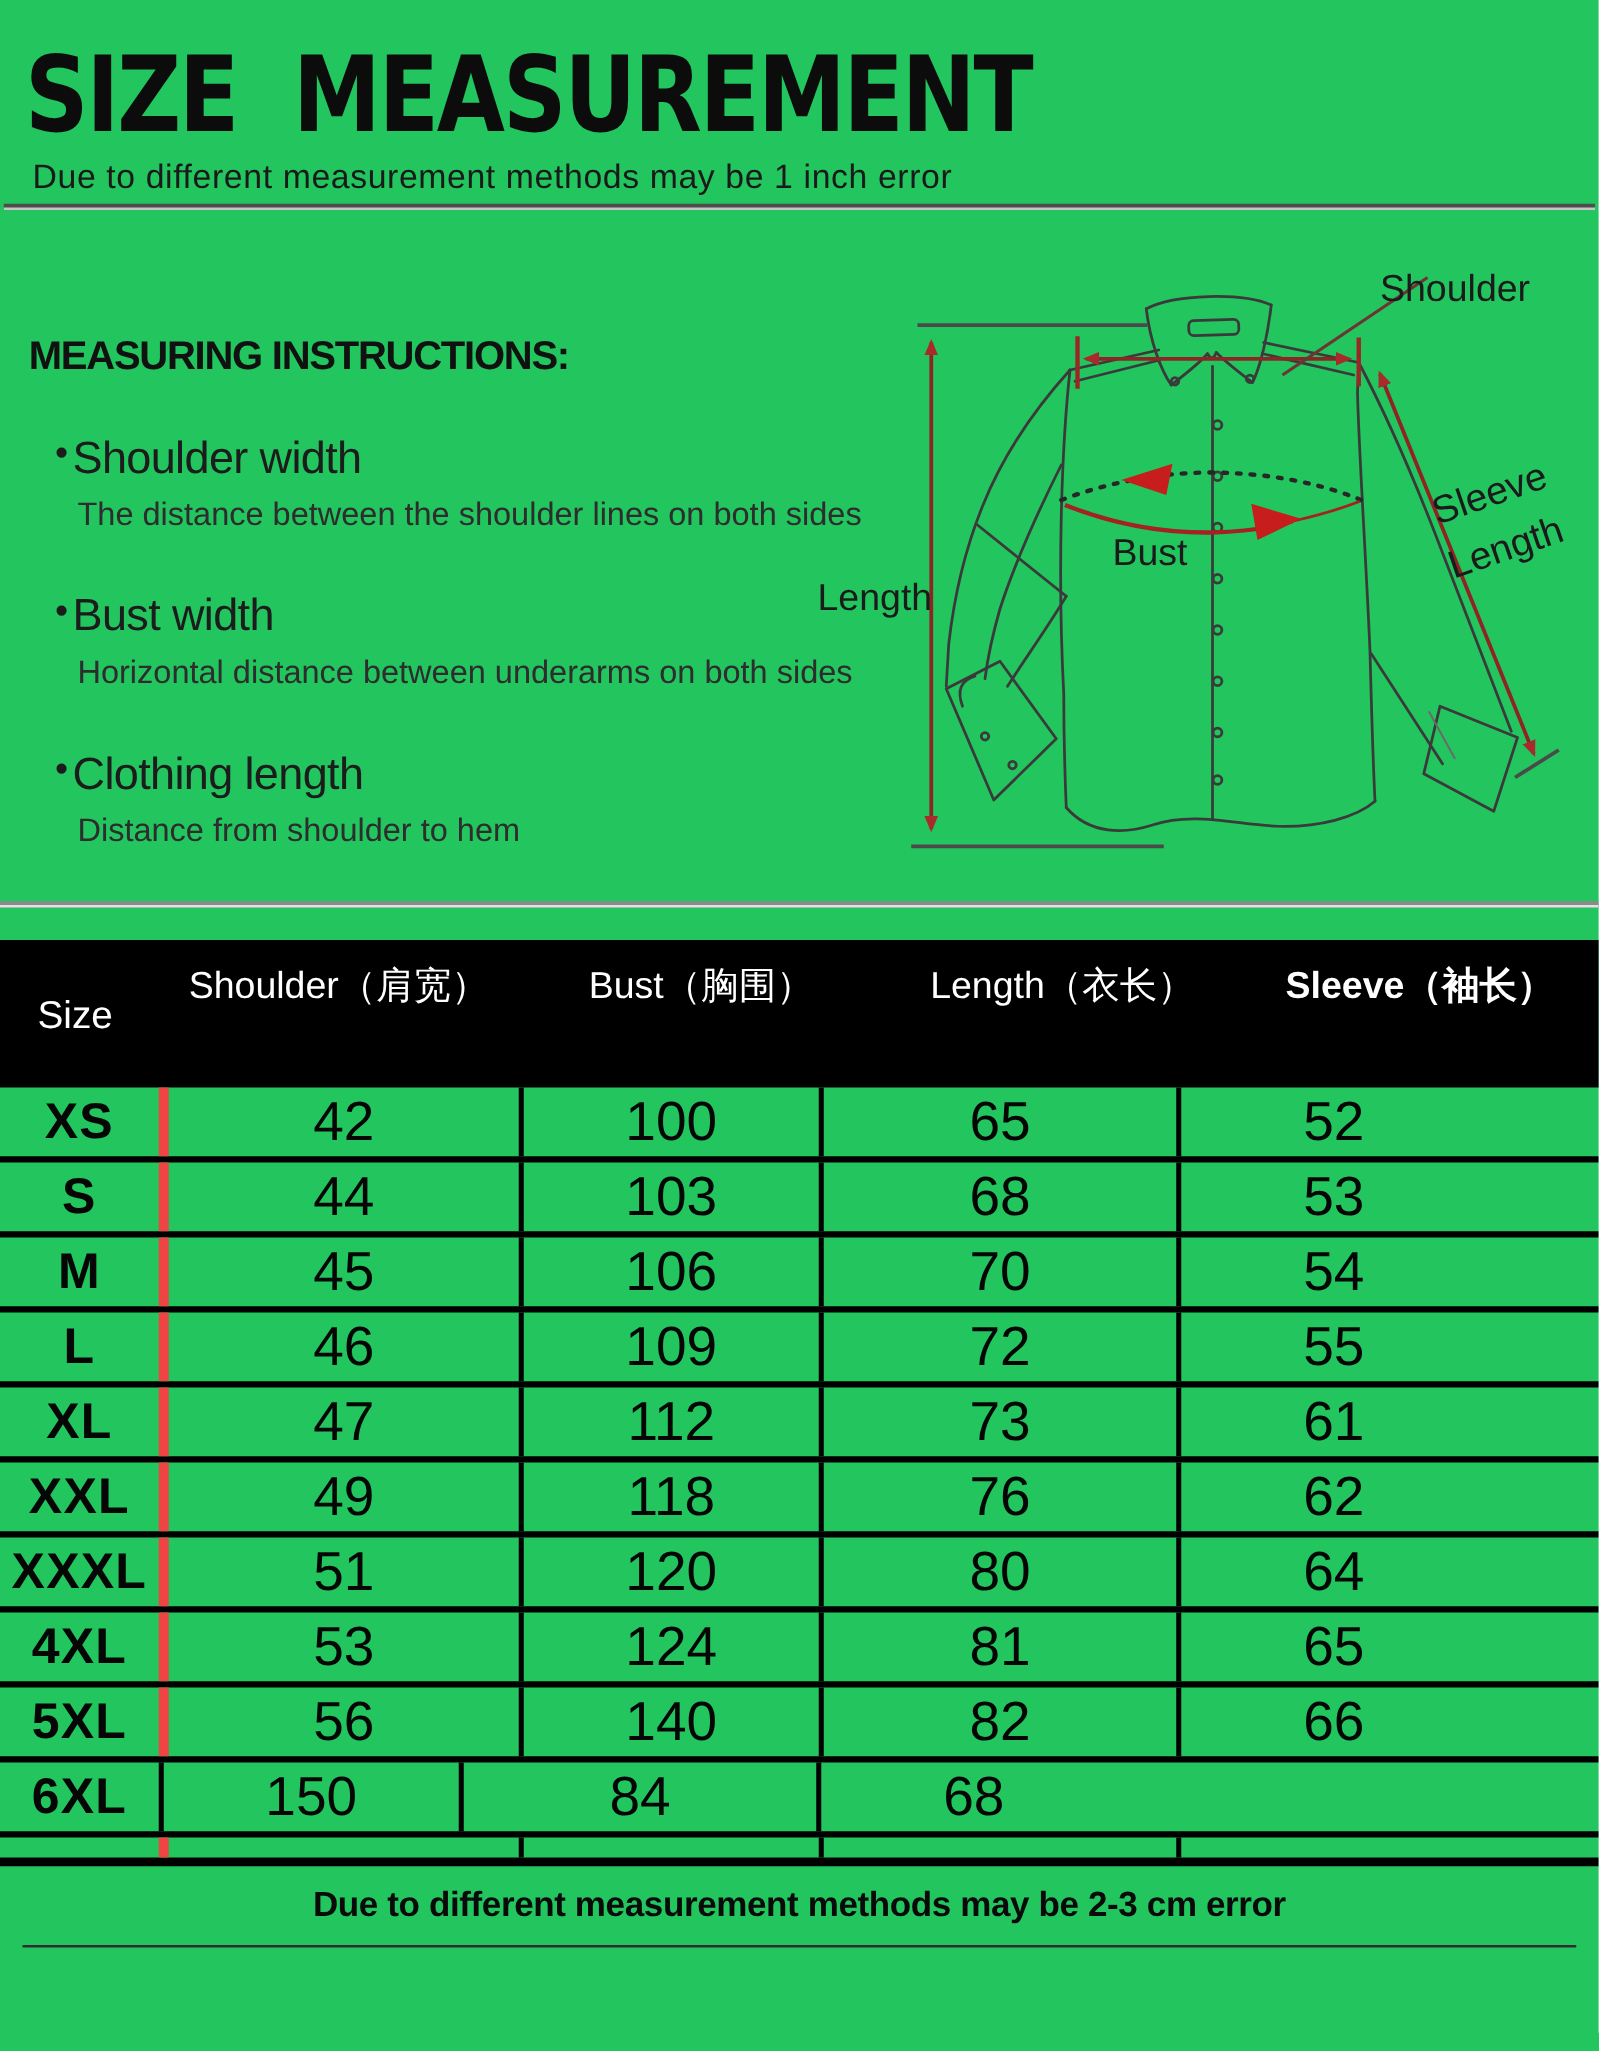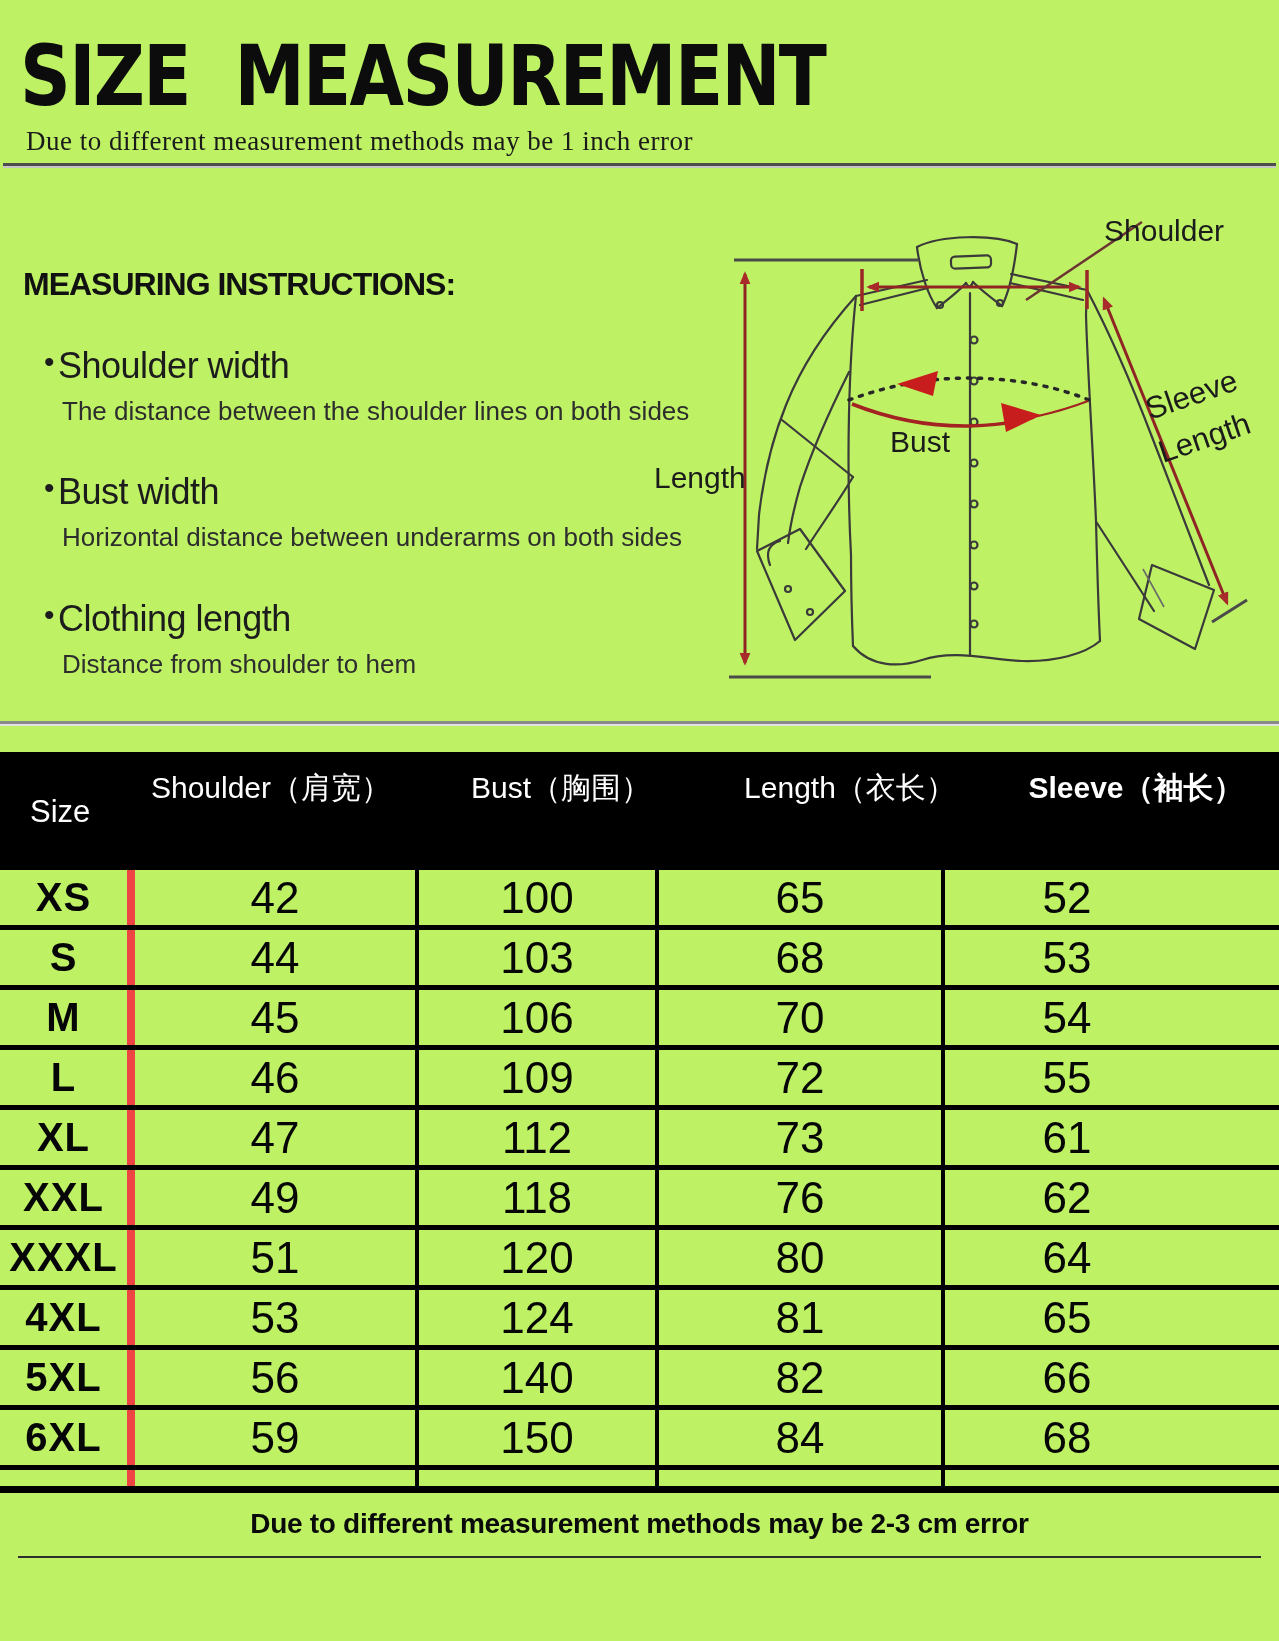--- a/index.html
+++ b/index.html
@@ -1,25 +1,25 @@
 <!DOCTYPE html>
 <html><head>
 <meta charset="utf-8">
 <title>Size Measurement</title>
 <style>
   html,body{margin:0;padding:0;background:#fff;}
-  .page{position:relative;width:1279px;height:1641px;background:#bef264;overflow:hidden;
+  .page{position:relative;width:1279px;height:1641px;background:#22c55e;overflow:hidden;
         font-family:"Liberation Sans",sans-serif;color:#000;}
   .abs{position:absolute;}
 
   
   .title{left:20px;top:34px;font-family:"DejaVu Sans",sans-serif;font-weight:bold;
          font-size:84px;line-height:1;letter-spacing:-2px;word-spacing:26px;color:#0c0c0c;
          transform:scaleX(.84);transform-origin:left top;white-space:nowrap;}
-  .subtitle{left:26px;top:126px;font-family:Liberation Serif, serif;font-size:27px;color:#1a1a1a;
+  .subtitle{left:26px;top:126px;font-family:Liberation Sans, sans-serif;font-size:27px;color:#1a1a1a;
             letter-spacing:.5px;white-space:nowrap;}
   .hr1{left:3px;right:3px;top:163px;height:3px;background:#4d4d4d;border-bottom:2px solid #c6c6c6;}
 
   
   .mi-h{left:23px;top:266px;font-size:32px;font-weight:bold;letter-spacing:-1px;color:#111;}
   .term{font-size:36px;color:#1c1c1c;letter-spacing:-.5px;white-space:nowrap;}
   .desc{font-size:26px;color:#2d2d2d;white-space:nowrap;}
   .t1{left:44px;top:345px;} .d1{left:62px;top:396px;}
   .t2{left:44px;top:471px;} .d2{left:62px;top:522px;}
   .t3{left:44px;top:598px;} .d3{left:62px;top:649px;}
@@ -236,21 +236,20 @@
     </div>
     <div class="trow">
       <div class="tc c1">5XL</div>
       <div class="tc c2">56</div>
       <div class="tc c3">140</div>
       <div class="tc c4">82</div>
       <div class="tc c5">66</div>
     </div>
     <div class="trow">
       <div class="tc c1">6XL</div>
-      <div class="tc c2">59</div>
       <div class="tc c3">150</div>
       <div class="tc c4">84</div>
       <div class="tc c5">68</div>
     </div>
     <div class="stub">
       <div class="tc c1"></div>
       <div class="tc c2"></div>
       <div class="tc c3"></div>
       <div class="tc c4"></div>
       <div class="tc c5"></div>

